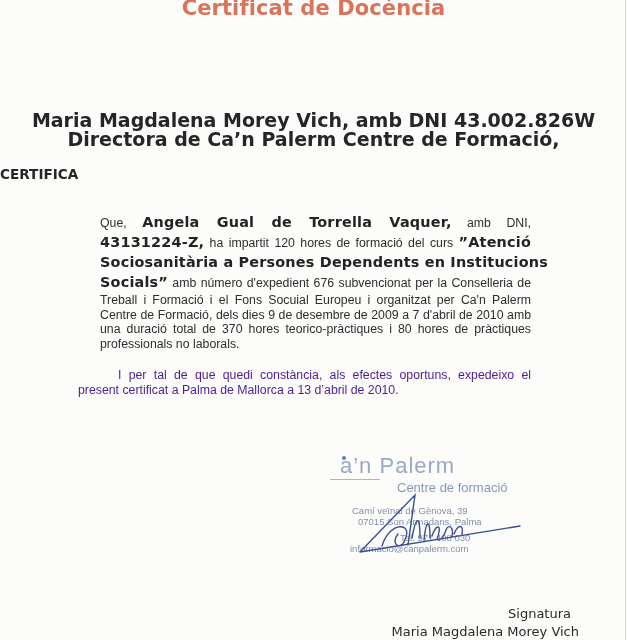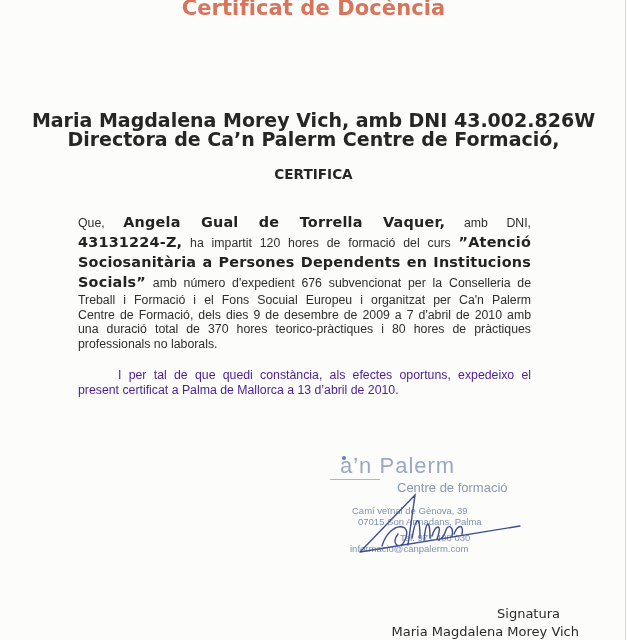--- a/index.html
+++ b/index.html
@@ -52,21 +52,20 @@
     font-weight: bold;
     font-size: 19px;
     line-height: 19px;
     color: #262626;
   }
   .certifica {
     position: absolute;
     top: 166px;
     left: 0;
     width: 627px;
-    text-align: center;
     font-family: "DejaVu Sans", sans-serif;
     font-weight: bold;
     font-size: 13.6px;
     color: #262626;
   }
   .body-text {
     position: absolute;
     top: 213px;
     left: 78px;
     width: 453px;
@@ -80,21 +79,21 @@
     font-family: "DejaVu Sans", sans-serif;
     font-weight: bold;
     font-size: 14.4px;
     color: #232323;
     letter-spacing: 0.2px;
   }
   .body-text .big-line {
     line-height: 19px;
   }
   .p1 { margin: 0; }
-  .p1 .l { display: block; text-align: justify; text-align-last: justify; white-space: nowrap; }
+  .p1 .l { display: block; text-align: justify; text-align-last: justify; white-space: nowrap; margin-left: 22px; }
   .p1 .last { text-align-last: left; }
   .p2 {
     position: absolute;
     top: 368px;
     left: 78px;
     width: 453px;
     font-size: 12.3px;
     line-height: 15px;
     color: #4c1d95;
   }
@@ -152,21 +151,21 @@
   .sig-block {
     position: absolute;
     right: 48px;
     top: 605px;
     text-align: right;
     font-family: "DejaVu Sans", sans-serif;
     font-size: 13px;
     line-height: 18px;
     color: #2a2a2a;
   }
-  .sig-block .label { display: block; margin-right: 19px; }
+  .sig-block .label { display: block; margin-right: 8px; }
   .sig-block .name { display: block; padding-left: 40px; }
 </style>
 </head>
 <body>
 
 <div class="page">
   <div class="right-edge"></div>
 
   <div class="title">Certificat de Docència</div>
 

